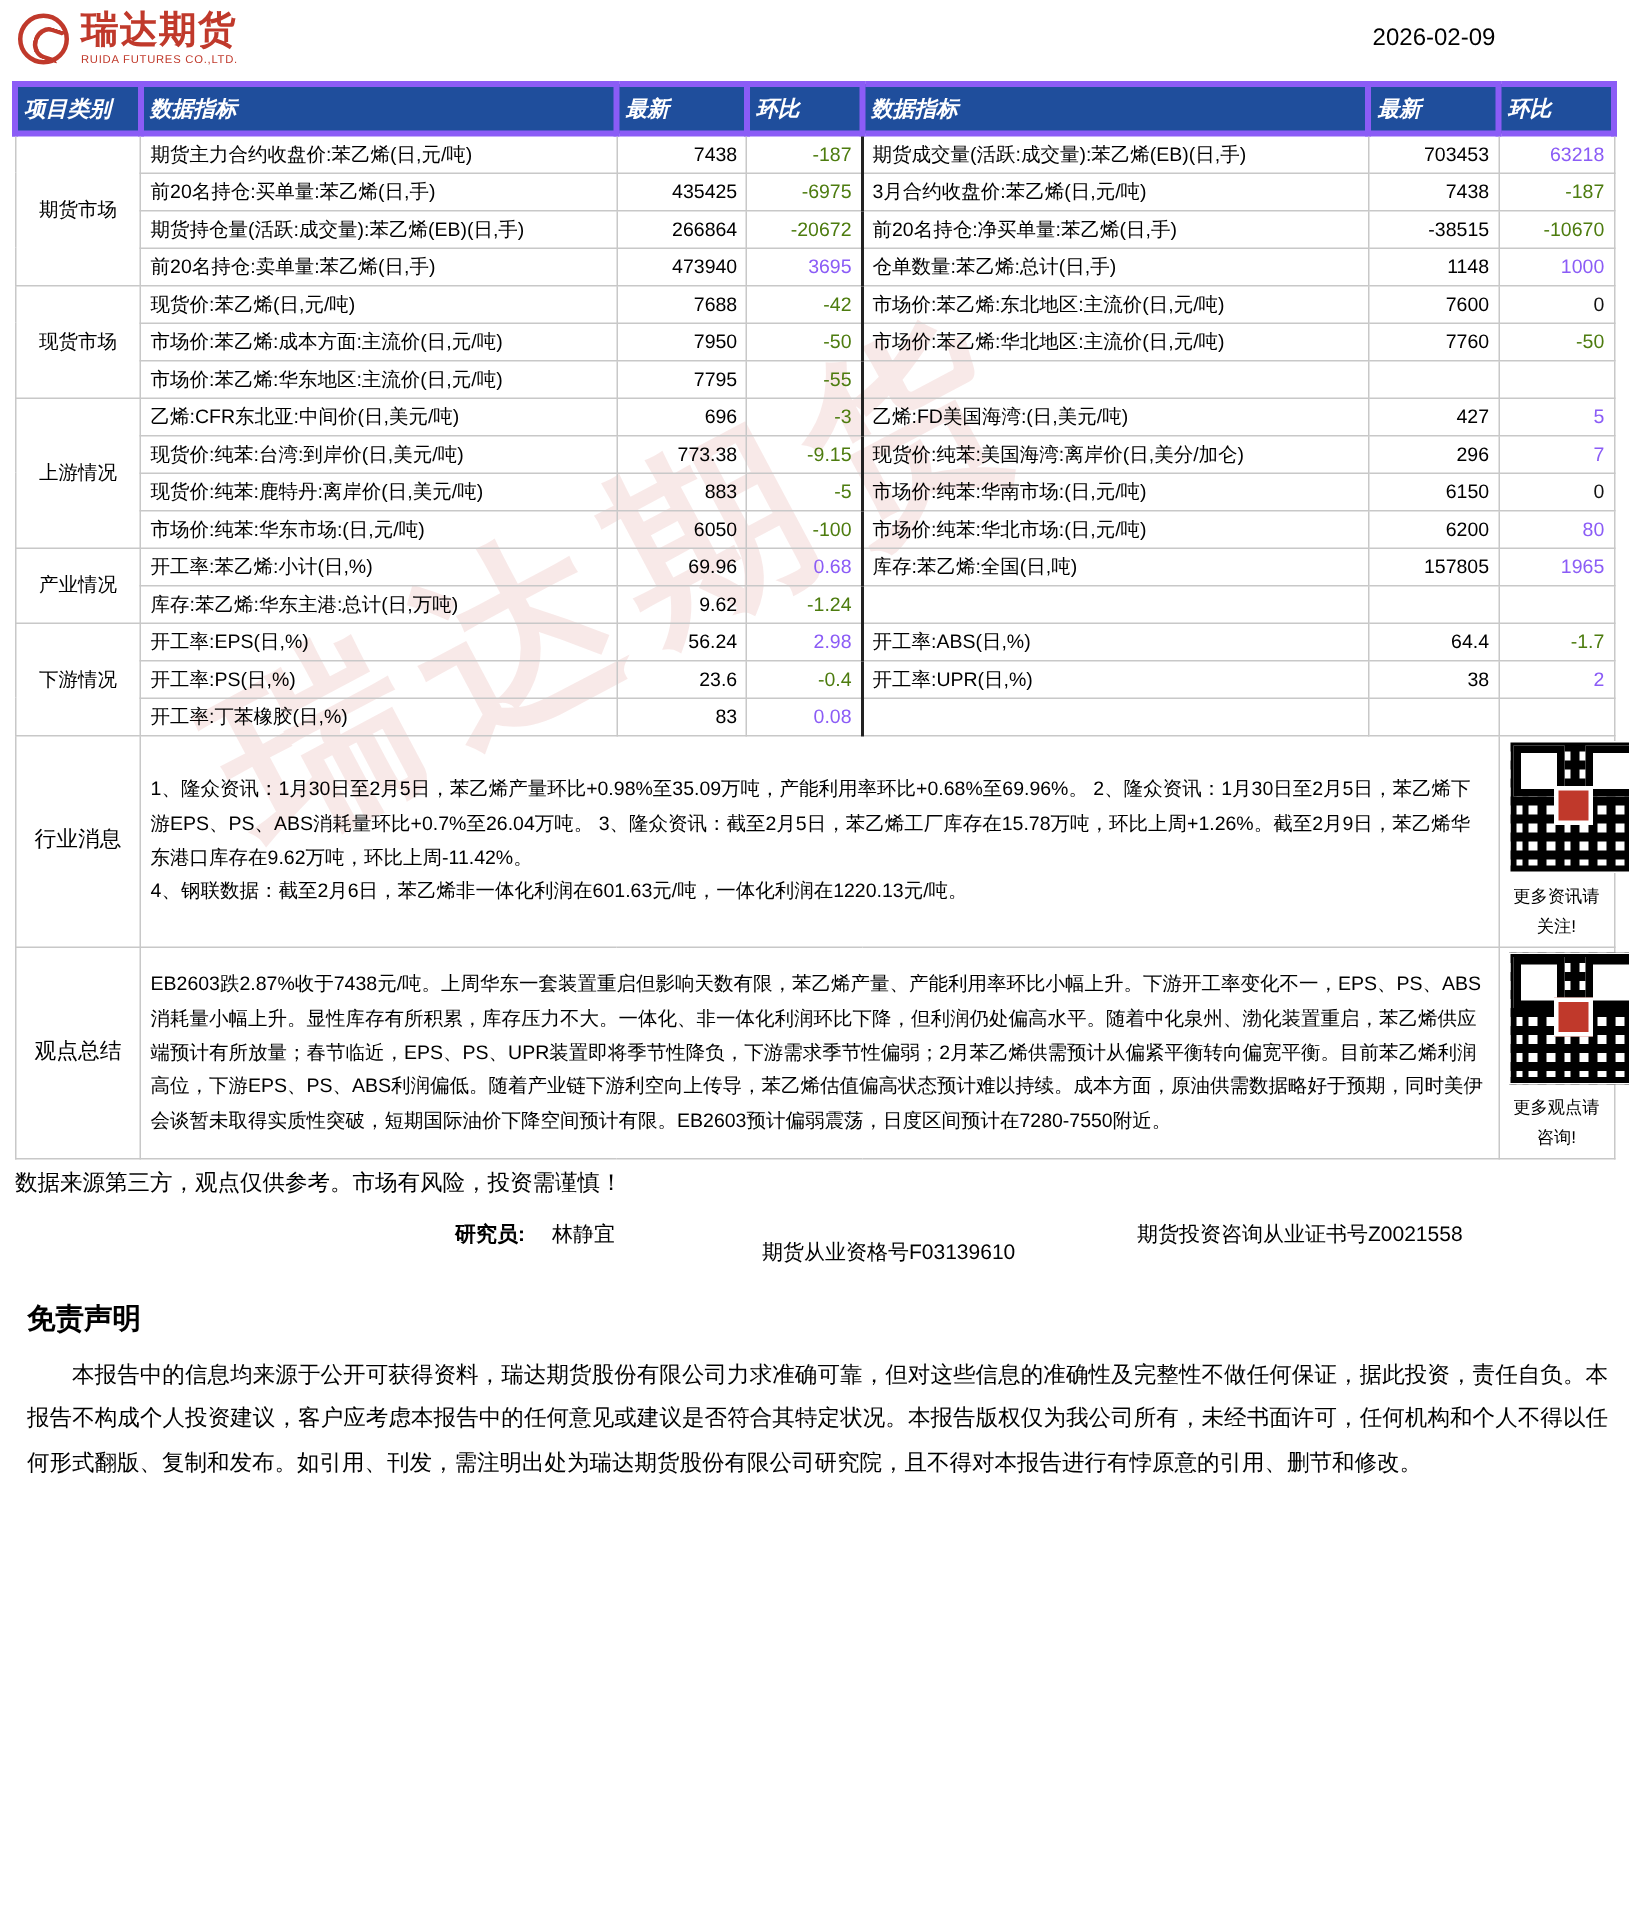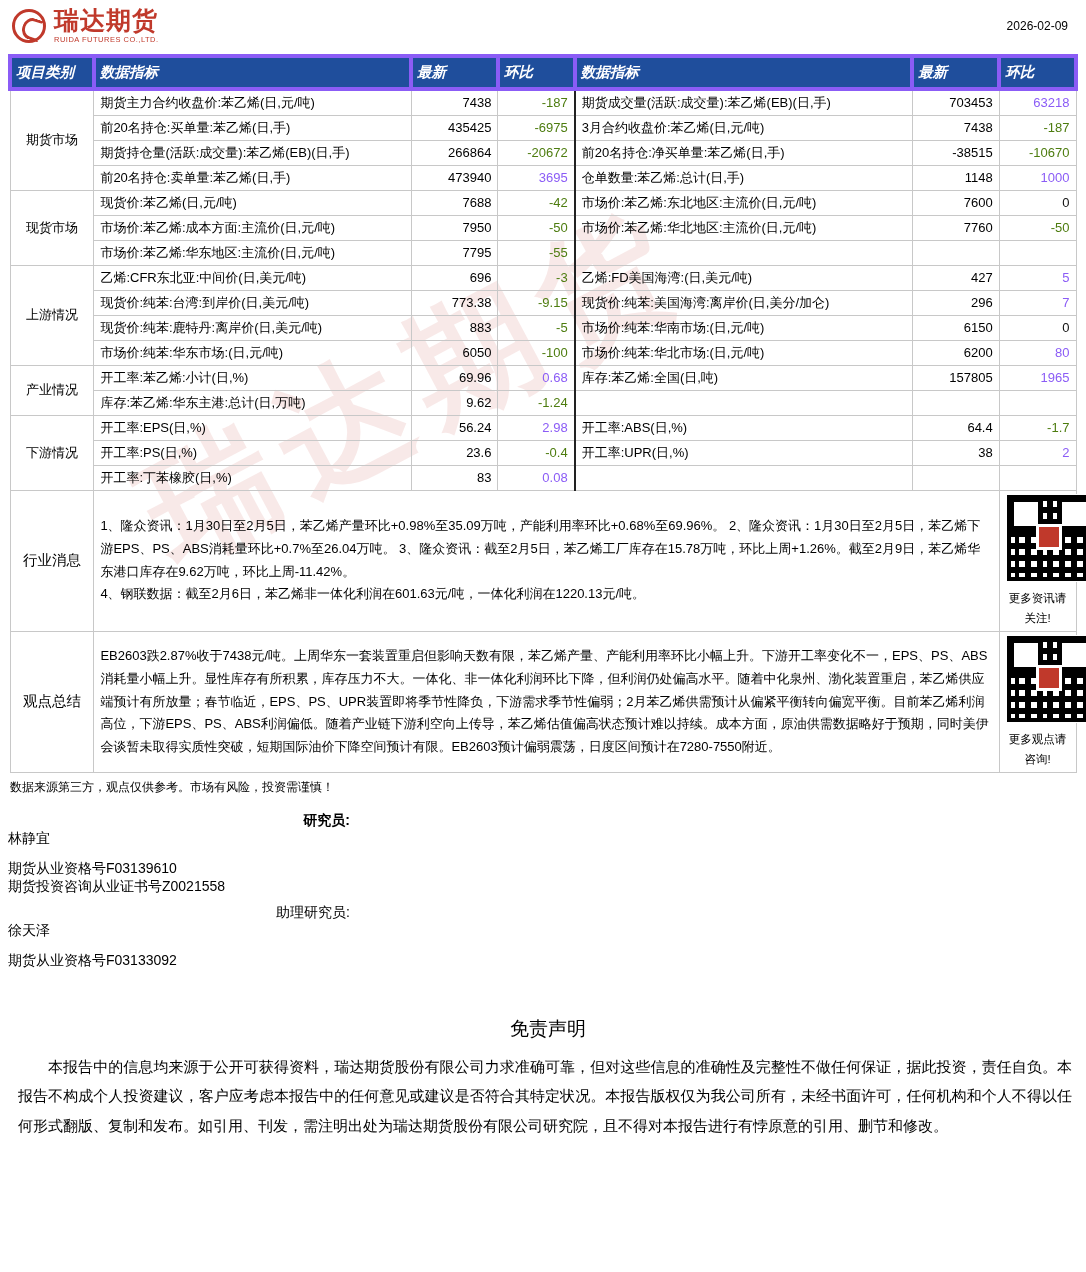--- a/index.html
+++ b/index.html
@@ -38,21 +38,21 @@
   .brand-logo:after{
     content:""; position:absolute; left:7px; top:6px;
     width:14px; height:16px; border:3px solid #c0392b;
     border-right-color: transparent; border-radius: 50% 0 0 50%;
     transform: rotate(18deg);
   }
   .brand-text { line-height:1.0; }
   .brand-cn { font-size: 25px; font-weight: bold; color:#c0392b; letter-spacing:1px; }
   .brand-en { font-size: 7.5px; color:#c0392b; letter-spacing:0.5px; margin-top:3px;}
   .doc-title { font-size: 31px; font-weight: bold; letter-spacing: 2px; flex:1; text-align:center;}
-  .doc-date { font-size: 12px; width: 230px; text-align:right; padding-right:6px;}
+  .doc-date { font-size: 16px; width: 230px; text-align:center; padding-right:6px;}
 
   
   table.main { width: 100%; border-collapse: collapse; table-layout: fixed; }
   table.main th {
     background: #1f4e9c; color:#fff; font-size: 14.5px; font-weight: bold;
     padding: 5px 4px; border: 4px solid #8b5cf6; text-align:left;font-style:italic;
   }
   table.main td {
     border: 1px solid #c8c8c8;
     font-size: 13px; padding: 3px 6px; vertical-align: middle;
@@ -87,31 +87,31 @@
   }
   .qr:before { left:2px; top:2px; }
   .qr:after { right:2px; top:2px; }
   .qr-mark {
     position:absolute; left:30px; top:30px; width:26px; height:26px;
     background:#c0392b; border:3px solid #fff; z-index:3;
   }
   .qr-wrap { position: relative; width:88px; margin: 0 auto;}
   .qr-caption { font-size: 11.5px; margin-top: 6px; }
 
-  .footnote { font-size: 12px; padding: 6px 2px 2px 2px; }
+  .footnote { font-size: 15px; padding: 6px 2px 2px 2px; }
 
   .researchers { margin-top: 10px; font-size: 14px; }
-  .researchers .row { display:flex; padding: 4px 0; flex-direction: column; }
+  .researchers .row { display:flex; padding: 4px 0; }
   .researchers .c1 { width: 360px; text-align:right; font-weight:bold; padding-right: 18px;}
   .researchers .c1.plain { font-weight: normal; }
   .researchers .c2 { width: 140px; }
   .researchers .c3 { width: 250px; margin-top: 12px; }
   .researchers .c4 { }
 
-  .disclaimer-title { font-size: 19px; font-weight: normal; margin: 42px 0 10px 10px; text-align: center; }
+  .disclaimer-title { font-size: 19px; font-weight: bold; margin: 18px 0 10px 10px; }
   .disclaimer-body { font-size: 15px; line-height: 1.95; text-indent: 2em; padding: 0 6px 18px 10px; text-align: justify;}
 </style>
 </head>
 <body>
 
 <div class="watermark">瑞达期货</div>
 
 <div class="page">
 
   <div class="header">
@@ -317,24 +317,18 @@
 
   <div class="footnote">数据来源第三方，观点仅供参考。市场有风险，投资需谨慎！</div>
 
   <div class="researchers">
     <div class="row">
       <div class="c1">研究员:</div>
       <div class="c2">林静宜</div>
       <div class="c3">期货从业资格号F03139610</div>
       <div class="c4">期货投资咨询从业证书号Z0021558</div>
     </div>
-    <div class="row">
-      <div class="c1 plain">助理研究员:</div>
-      <div class="c2">徐天泽</div>
-      <div class="c3">期货从业资格号F03133092</div>
-      <div class="c4"></div>
-    </div>
   </div>
 
   <div class="disclaimer-title">免责声明</div>
   <div class="disclaimer-body">本报告中的信息均来源于公开可获得资料，瑞达期货股份有限公司力求准确可靠，但对这些信息的准确性及完整性不做任何保证，据此投资，责任自负。本报告不构成个人投资建议，客户应考虑本报告中的任何意见或建议是否符合其特定状况。本报告版权仅为我公司所有，未经书面许可，任何机构和个人不得以任何形式翻版、复制和发布。如引用、刊发，需注明出处为瑞达期货股份有限公司研究院，且不得对本报告进行有悖原意的引用、删节和修改。</div>
 
 </div>
 
 </body></html>

